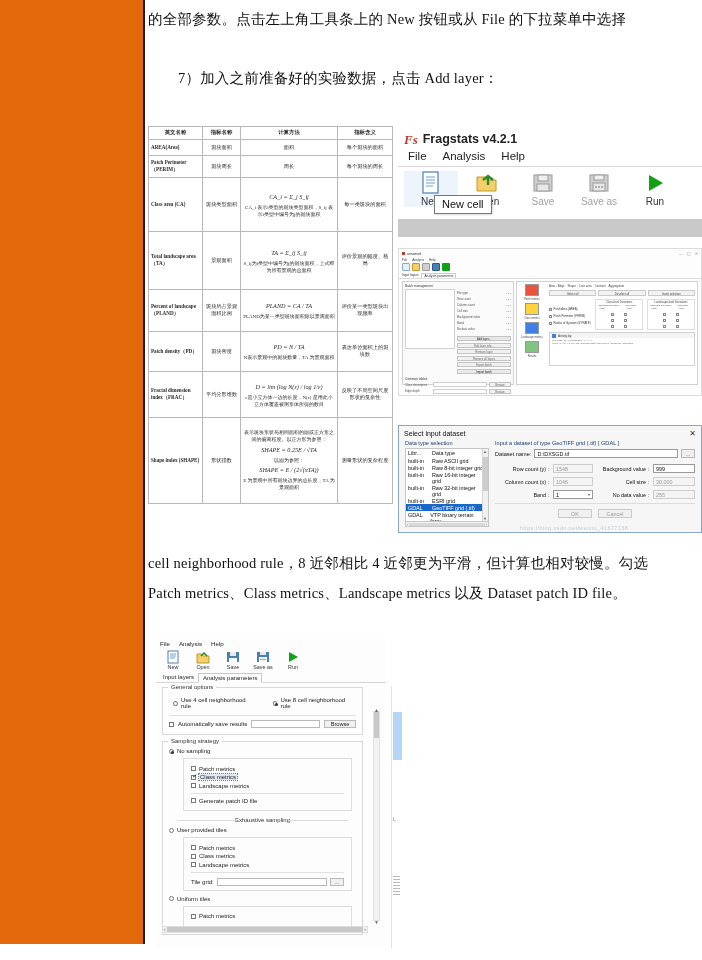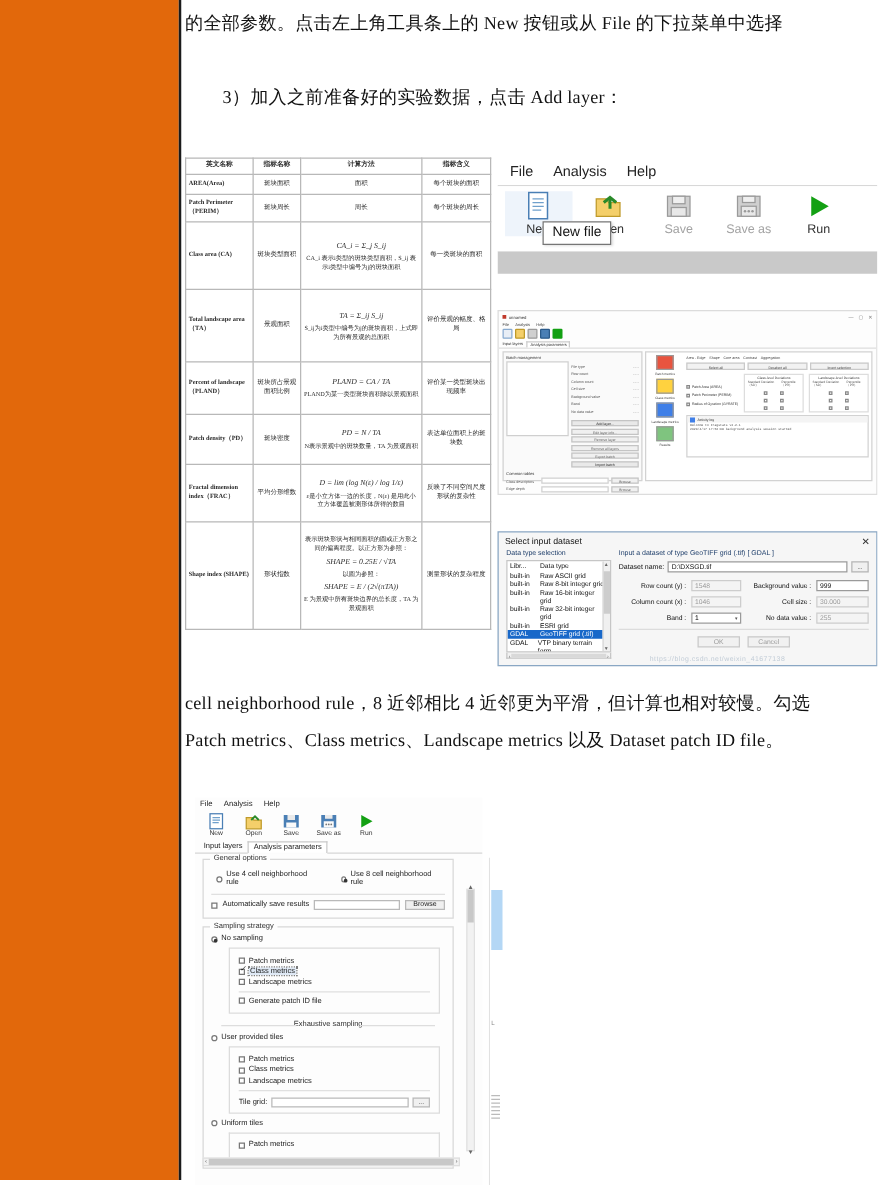--- a/index.html
+++ b/index.html
@@ -249,21 +249,21 @@
 
   <div class="sidebar"></div>
   <div class="sidebar-edge"></div>
 
   <div class="doc">
 
     <div class="para p1">
       <div>的全部参数。点击左上角工具条上的 New 按钮或从 File 的下拉菜单中选择</div>
     </div>
 
-    <div class="para p2 indent">3）加入之前准备好的实验数据，点击 Add layer：</div>
+    <div class="para p2 indent">7）加入之前准备好的实验数据，点击 Add layer：</div>
 
 
     <table class="metric-table">
       <colgroup>
         <col class="mt-col1">
           <col class="mt-col2">
           <col class="mt-col3">
           <col class="mt-col4">
       </colgroup>
       <thead>
@@ -341,20 +341,24 @@
             <span class="note">以圆为参照：</span>
             <span class="frm">SHAPE = E / (2√(πTA))</span>
             <span class="note">E 为景观中所有斑块边界的总长度，TA 为景观面积</span>
           </td>
           <td>测量形状的复杂程度</td>
         </tr>
       </tbody>
     </table>
 
     <div class="shot shot-toolbar">
+      <div class="fs-title">
+        <span class="fs-logo">Fs</span>
+        <span class="fs-title-text">Fragstats v4.2.1</span>
+      </div>
       <div class="fs-menubar">
         <span>File</span>
         <span>Analysis</span>
         <span>Help</span>
       </div>
       <div class="fs-sep"></div>
       <div class="fs-toolbar">
 
         <div class="tb-btn hl">
           <span class="ico">
@@ -407,21 +411,21 @@
 
         <div class="tb-btn">
           <span class="ico">
             <svg width="22" height="22" viewBox="0 0 22 22">
               <polygon points="5,3 19,11 5,19" fill="#13a013"></polygon>
             </svg>
           </span>
           <span class="lbl">Run</span>
         </div>
 
-        <div class="tooltip">New file</div>
+        <div class="tooltip">New cell</div>
       </div>
       <div class="fs-body"></div>
     </div>
 
     <div class="shot shot-main">
       <div class="mw-title">
         <span class="mw-t-left">
           <i class="mw-dot"></i>
           <span>unnamed</span>
         </span>

